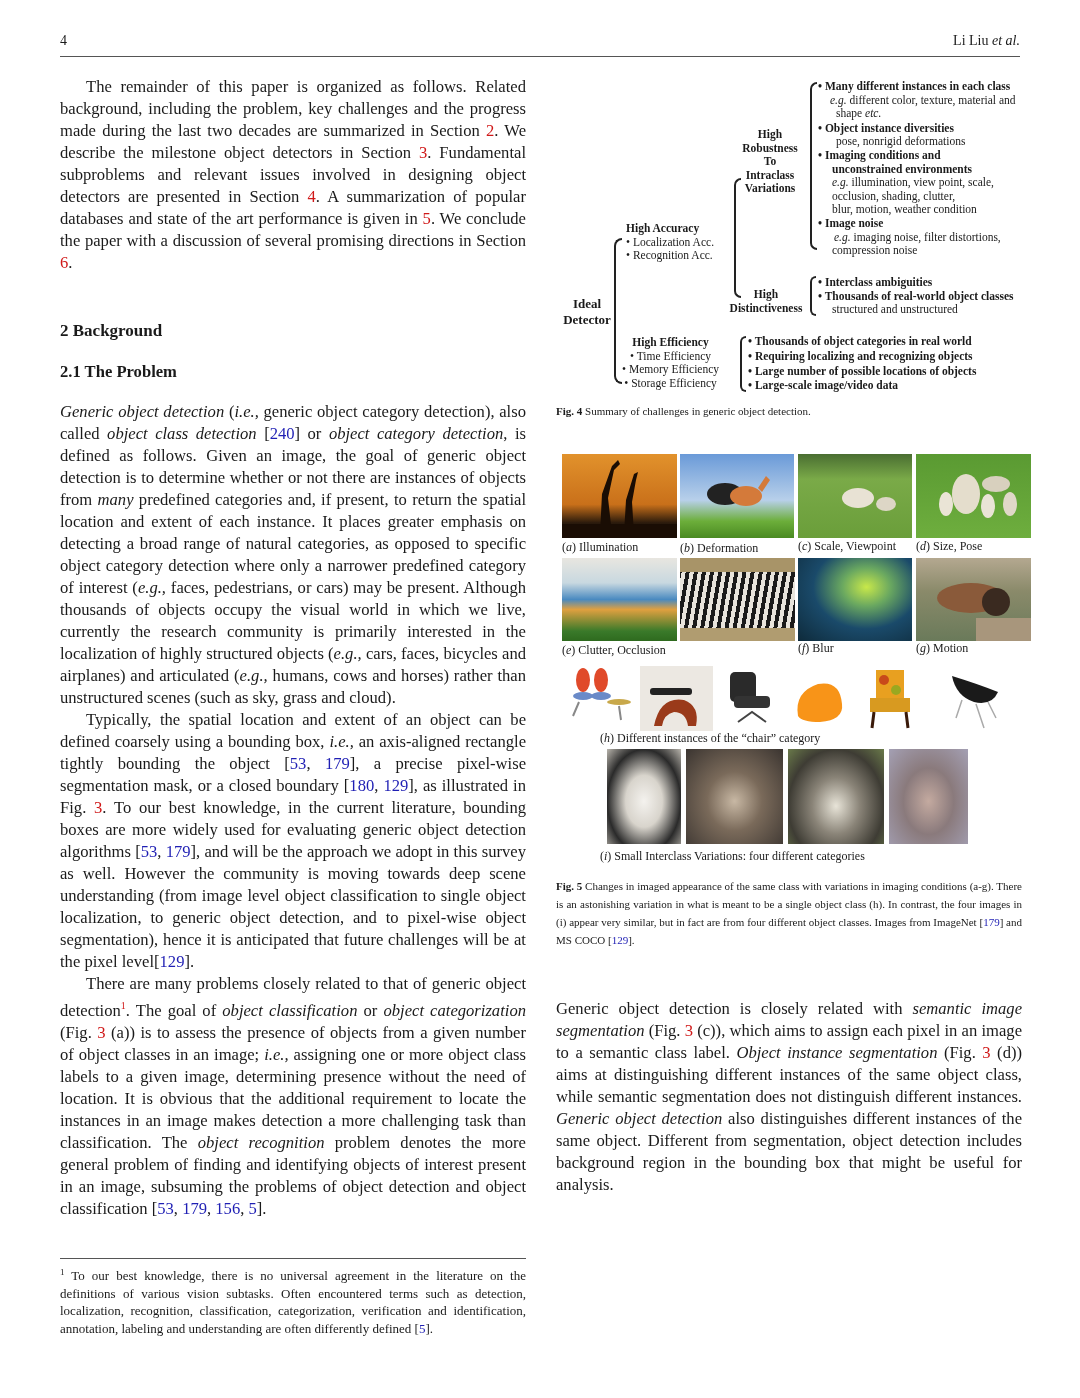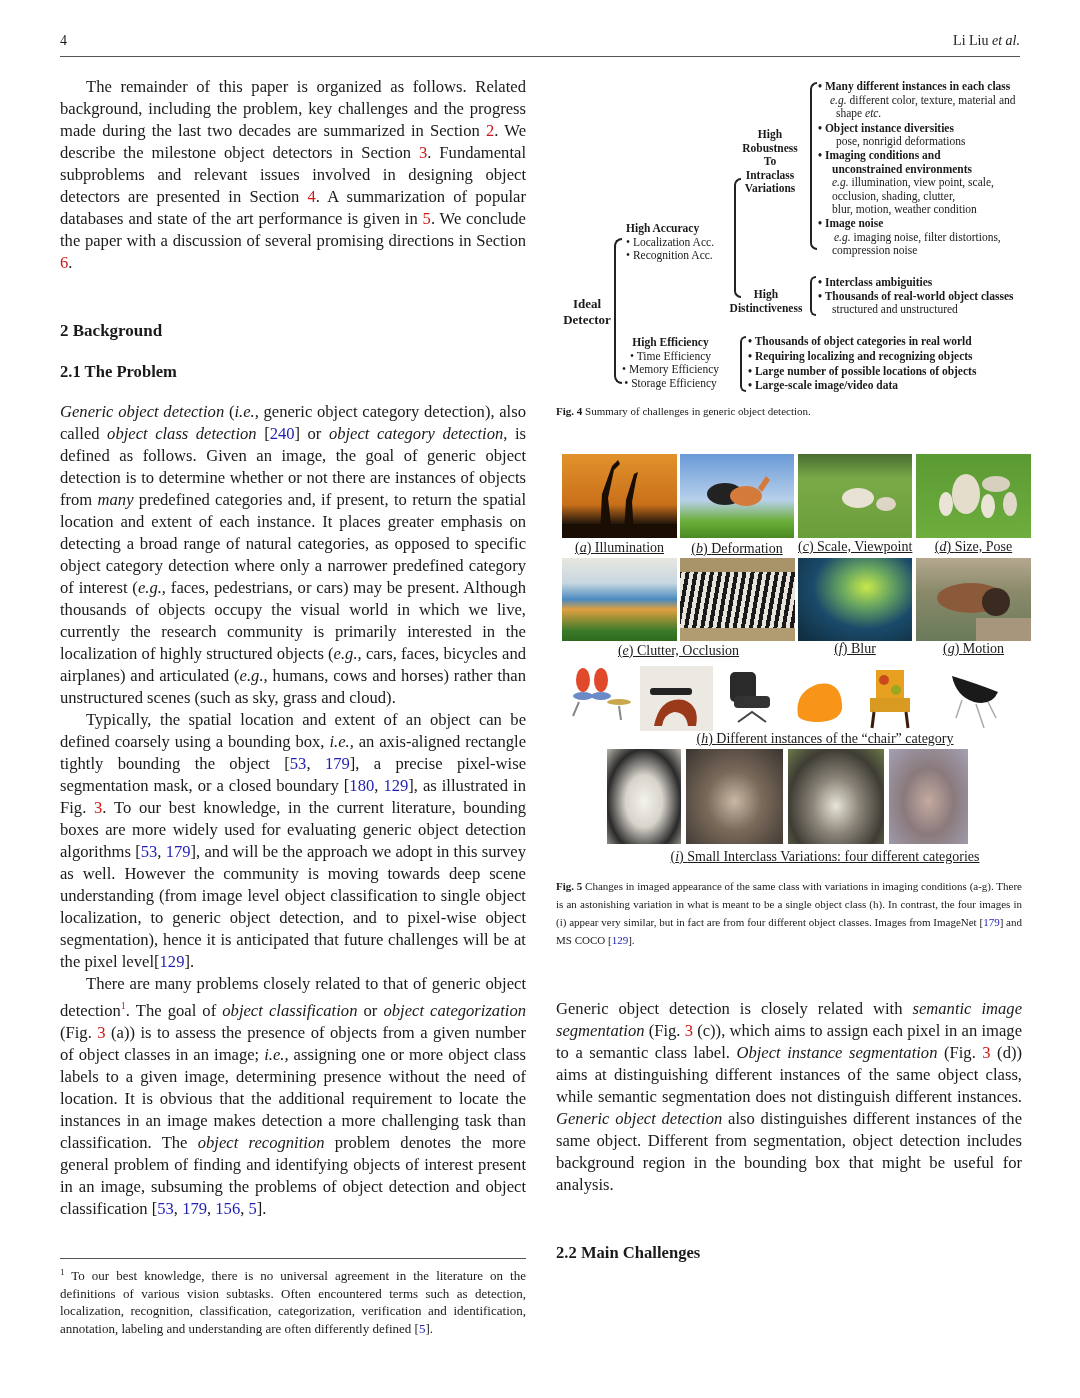--- a/index.html
+++ b/index.html
@@ -26,21 +26,21 @@
   
   .fig4 { position: absolute; left: 556px; top: 78px; width: 480px; height: 320px; font-size: 11.5px; line-height: 13.6px; }
   .fig4 .b { font-weight: bold; }
   .fig4 .abs { position: absolute; white-space: nowrap; }
   .brace { position: absolute; border: 2px solid #222; border-right: none; border-radius: 8px 0 0 8px; }
   .fig-caption { position: absolute; font-size: 11px; line-height: 18px; text-align: justify; }
   .fig-caption .lbl { font-weight: bold; }
 
   
   .photo { position: absolute; overflow: hidden; }
-  .pcap { position: absolute; font-size: 14px; text-align: center; white-space: nowrap; text-decoration: underline; }
+  .pcap { position: absolute; font-size: 12px; white-space: nowrap; }
   .pcap i { font-style: italic; }
 </style>
 </head>
 <body>
 
 <div class="header">
   <span class="pnum">4</span>
   <span class="authors"><span>Li Liu</span> <i>et al.</i></span>
 </div>
 
@@ -236,14 +236,13 @@
   <div class="photo" style="left:889px;top:749px;width:79px;height:95px;background:radial-gradient(ellipse at 50% 55%,#c4aaa0 0%,#8a7a7c 45%,#a4a0b4 100%);"></div>
   <div class="pcap" style="left:600px;top:849px;width:450px;">(<i>i</i>) <span>Small Interclass Variations: four different categories</span></div>
 </div>
 
 <div class="fig-caption" style="left:556px;top:877px;width:466px;">
   <span class="lbl">Fig. 5</span><span> Changes in imaged appearance of the same class with variations in imaging conditions (a-g). There is an astonishing variation in what is meant to be a single object class (h). In contrast, the four images in (i) appear very similar, but in fact are from four different object classes. Images from ImageNet [</span><a class="ref">179</a><span>] and MS COCO [</span><a class="ref">129</a><span>].</span>
 </div>
 
 <div class="col col-right">
   <p class="para noindent"><span>Generic object detection is closely related with </span><em>semantic image segmentation</em><span> (Fig. </span><a class="xref">3</a><span> (c)), which aims to assign each pixel in an image to a semantic class label. </span><em>Object instance segmentation</em><span> (Fig. </span><a class="xref">3</a><span> (d)) aims at distinguishing different instances of the same object class, while semantic segmentation does not distinguish different instances. </span><em>Generic object detection</em><span> also distinguishes different instances of the same object. Different from segmentation, object detection includes background region in the bounding box that might be useful for analysis.</span></p>
-  <h3 class="subsec" style="margin-top:46px;margin-bottom:20px;">2.2 Main Challenges</h3>
 </div>
 
 </body></html>

